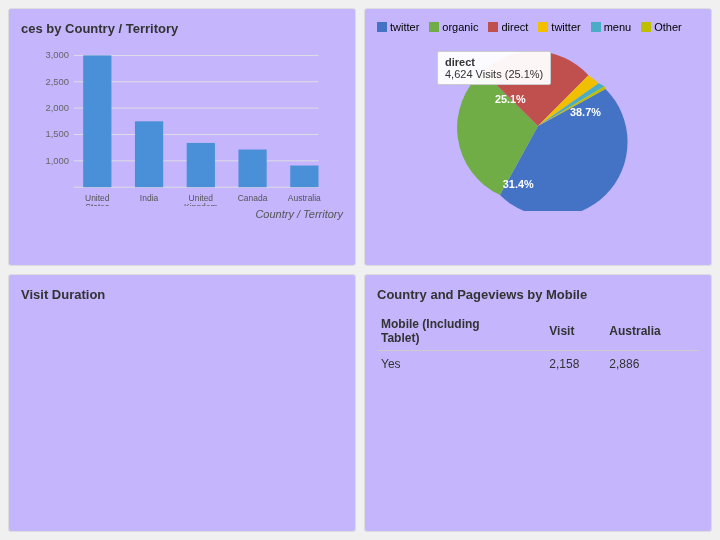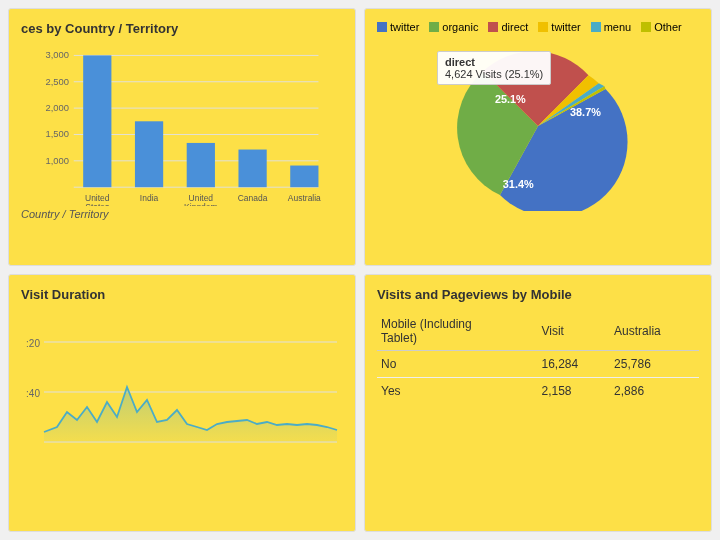--- a/index.html
+++ b/index.html
@@ -14,21 +14,21 @@
     .dashboard {
       display: grid;
       grid-template-columns: 1fr 1fr;
       grid-template-rows: 1fr 1fr;
       gap: 8px;
       padding: 8px;
       width: 720px;
       height: 540px;
     }
     .card {
-      background: #fde047;
+      background: #c4b5fd;
       border: 1px solid #ddd;
       border-radius: 3px;
       padding: 12px;
       overflow: hidden;
       position: relative;
     }
     .card-title {
       font-size: 13px;
       font-weight: bold;
       color: #333;
@@ -97,21 +97,21 @@
     }
 
     
     .mobile-table {
       width: 100%;
       border-collapse: collapse;
       font-size: 12px;
     }
     .mobile-table th {
       text-align: left;
-      font-weight: normal;
+      font-weight: bold;
       color: #333;
       border-bottom: 1px solid #ccc;
       padding: 5px 4px;
     }
     .mobile-table td {
       padding: 6px 4px;
       border-bottom: 1px solid #eee;
       color: #333;
     }
     .mobile-table tr:last-child td {
@@ -127,21 +127,21 @@
     }
     .bar-fill {
       fill: #4a90d9;
     }
     .country-label {
       font-size: 9px;
       fill: #555;
       text-anchor: middle;
     }
     .x-axis-title {
-      text-align: left;
+      text-align: right;
       font-size: 11px;
       color: #555;
       font-style: italic;
       margin-top: 2px;
     }
   </style>
 </head>
 <body>
 
 <div class="dashboard">
@@ -233,59 +233,34 @@
 
         <text x="148" y="75" font-size="11" fill="white" font-weight="bold" text-anchor="middle">38.7%</text>
         <text x="80" y="148" font-size="11" fill="white" font-weight="bold" text-anchor="middle">31.4%</text>
         <text x="72" y="62" font-size="11" fill="white" font-weight="bold" text-anchor="middle">25.1%</text>
       </svg>
     </div>
   </div>
 
   <div class="card">
     <div class="card-title">Visit Duration</div>
-    <div class="line-chart-area">
-      <svg width="100%" height="140" viewBox="0 0 320 140">
-
-        <text x="18" y="35" class="axis-label" text-anchor="end">:20</text>
-        <text x="18" y="85" class="axis-label" text-anchor="end">:40</text>
-
-        <line x1="22" y1="30" x2="315" y2="30" class="grid-line"></line>
-        <line x1="22" y1="80" x2="315" y2="80" class="grid-line"></line>
-        <line x1="22" y1="130" x2="315" y2="130" class="grid-line"></line>
-
-        <defs>
-          <linearGradient id="lineGrad" x1="0" y1="0" x2="0" y2="1">
-            <stop offset="0%" stop-color="#4BACC6" stop-opacity="0.35"></stop>
-            <stop offset="100%" stop-color="#4BACC6" stop-opacity="0.05"></stop>
-          </linearGradient>
-        </defs>
-        <polygon points="22,120 35,115 45,100 55,108 65,95 75,110 85,90 95,105 105,75 115,100 125,88 135,110 145,108 155,98 165,112 175,115 185,118 195,112 205,110 215,109 225,108 235,112 245,110 255,113 265,112 275,113 285,112 295,113 305,115 315,118 315,130 22,130" fill="url(#lineGrad)"></polygon>
-        <polyline points="22,120 35,115 45,100 55,108 65,95 75,110 85,90 95,105 105,75 115,100 125,88 135,110 145,108 155,98 165,112 175,115 185,118 195,112 205,110 215,109 225,108 235,112 245,110 255,113 265,112 275,113 285,112 295,113 305,115 315,118" fill="none" stroke="#4BACC6" stroke-width="1.8"></polyline>
-      </svg>
-    </div>
-  </div>
-
-  <div class="card">
-    <div class="card-title">Visits and Pageviews by Mobile</div>
+  </div>
+
+  <div class="card">
+    <div class="card-title">Country and Pageviews by Mobile</div>
     <table class="mobile-table">
       <thead>
         <tr>
           <th>Mobile (Including<br>Tablet)</th>
           <th>Visit</th>
           <th>Australia</th>
         </tr>
       </thead>
       <tbody>
         <tr>
-          <td>No</td>
-          <td>16,284</td>
-          <td>25,786</td>
-        </tr>
-        <tr>
           <td>Yes</td>
           <td>2,158</td>
           <td>2,886</td>
         </tr>
       </tbody>
     </table>
   </div>
 
 </div>
 

